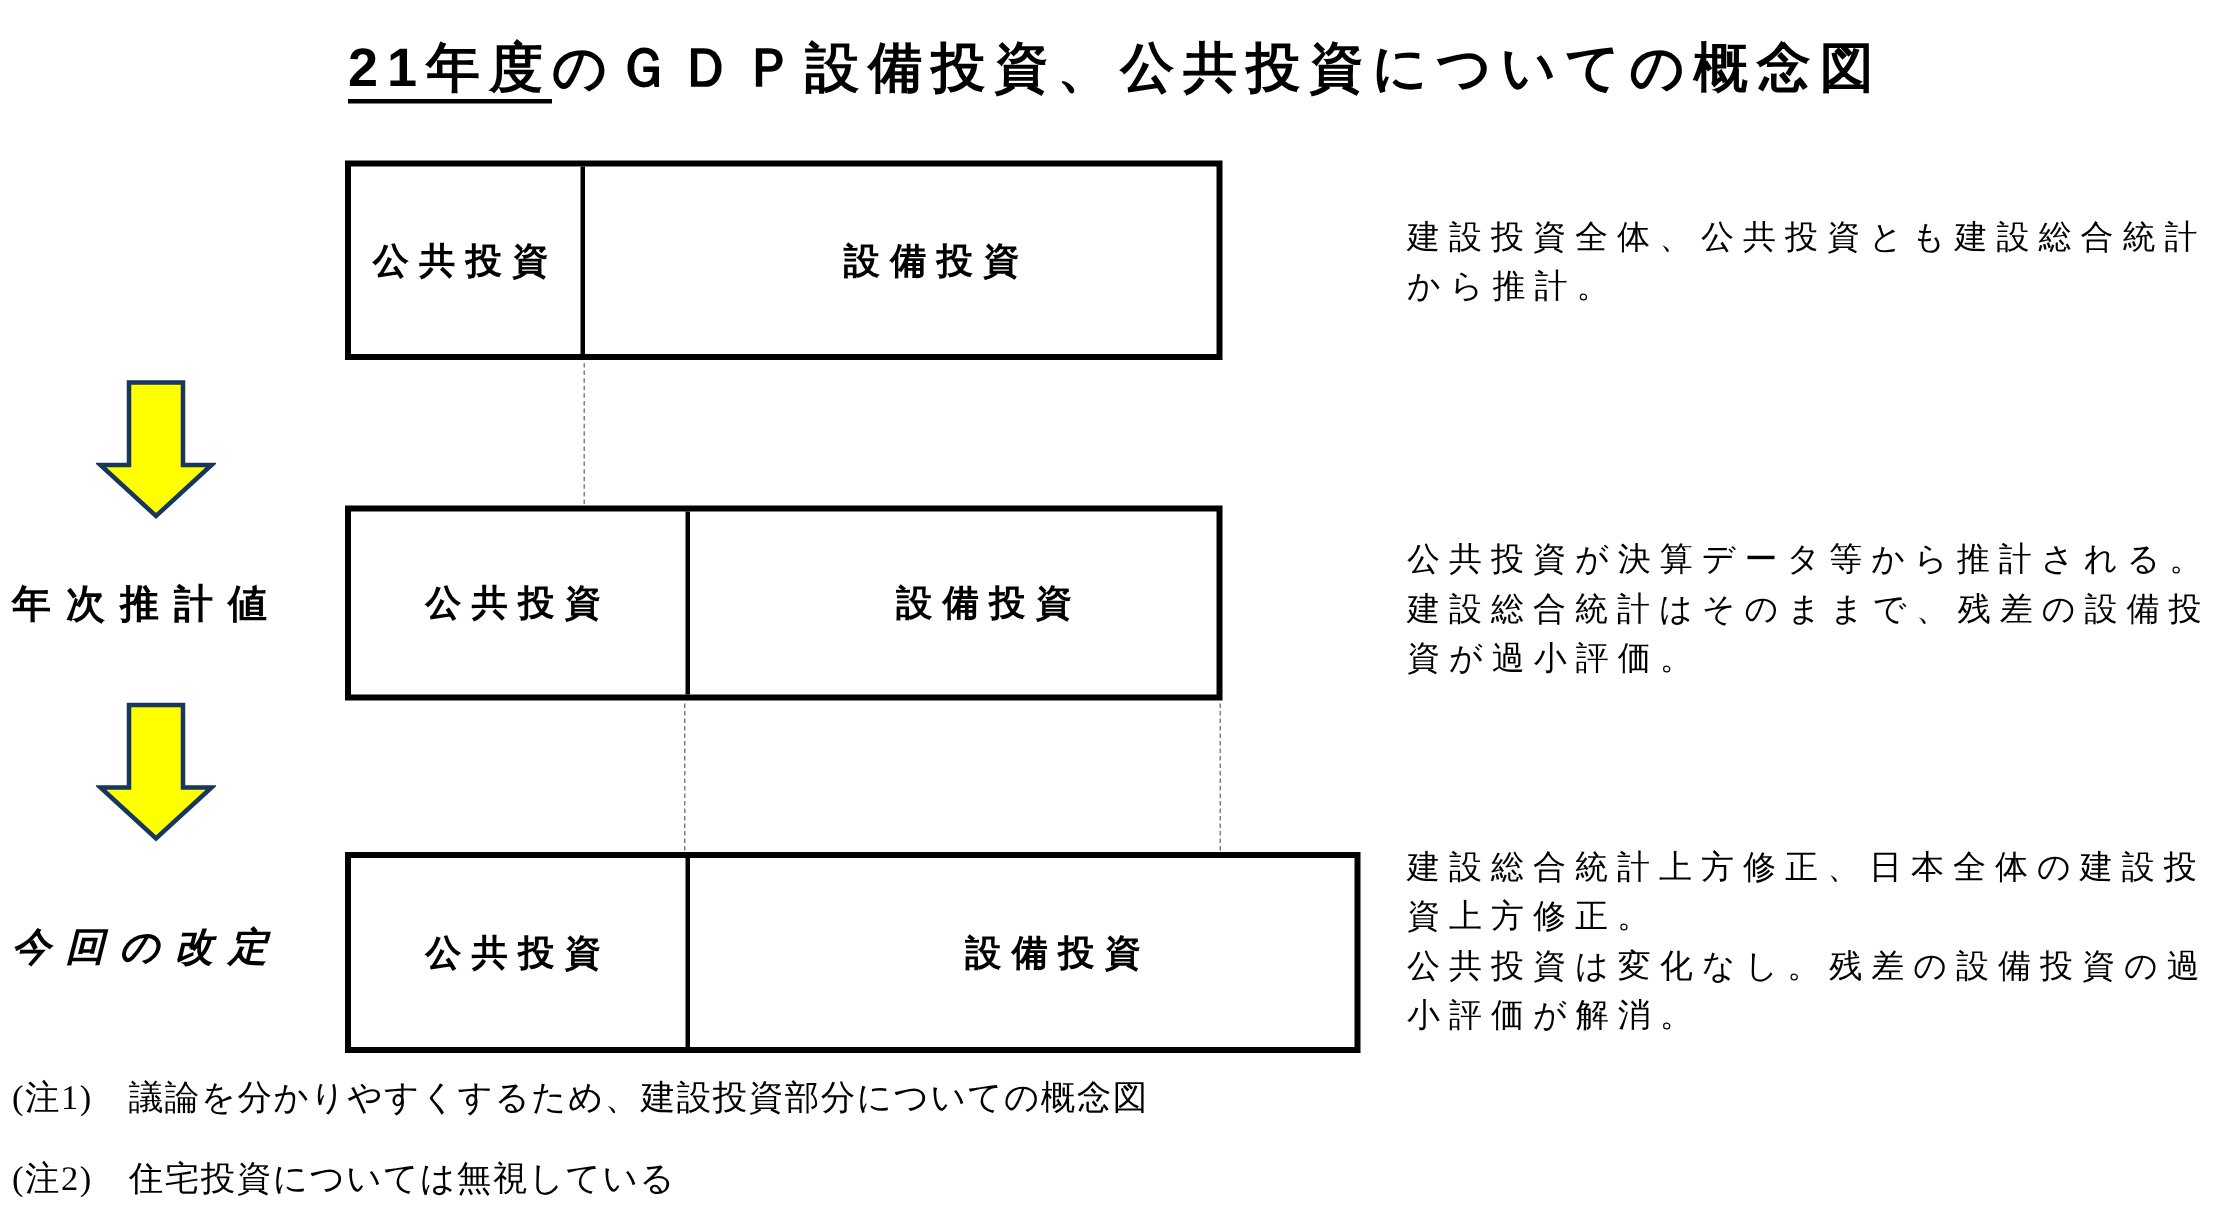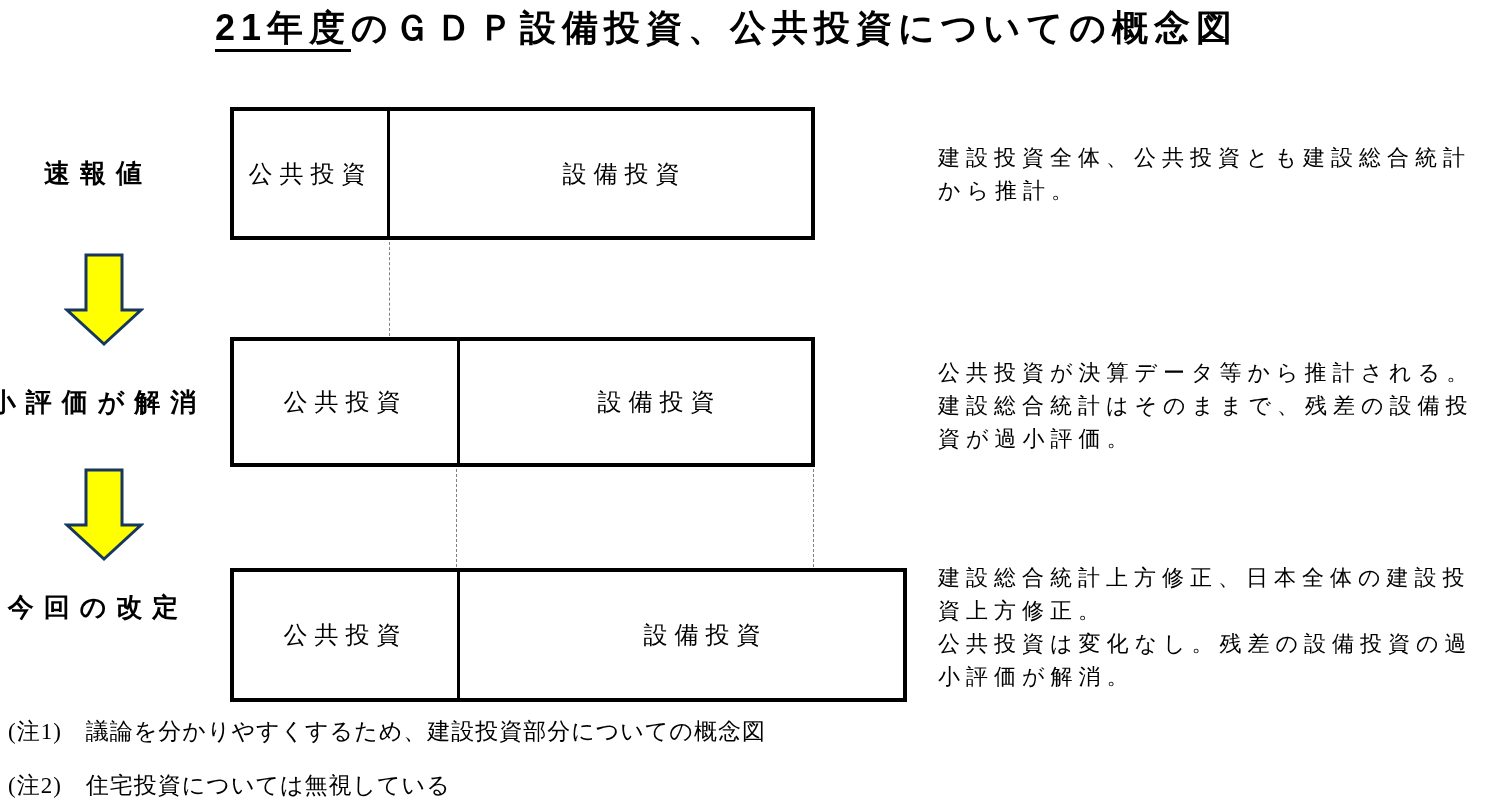--- a/index.html
+++ b/index.html
@@ -10,58 +10,58 @@
     background: #ffffff;
     font-family: "Liberation Sans", "DejaVu Sans", sans-serif;
     color: #000;
     overflow: hidden;
   }
 
   
   .title {
     position: absolute;
     left: 215px; top: 4px;
-    margin: 0;
+    margin: 17px;
     font-size: 36px;
     font-weight: bold;
     letter-spacing: 6px;
     white-space: nowrap;
   }
   .title .u {
     border-bottom: 3px solid #000;
     padding-bottom: 1px;
   }
 
   
   .stage-label {
     position: absolute;
     left: 0; width: 196px;
     display: flex; align-items: center; justify-content: center;
     font-size: 26px; font-weight: bold; letter-spacing: 10px;
     white-space: nowrap;
   }
   .stage-1 { top: 107px; height: 133px; }
   .stage-2 { top: 337px; height: 130px; }
-  .stage-3 { top: 540px; height: 134px; }
+  .stage-3 { top: 564px; height: 134px; font-style: italic; }
 
   
   .bar {
     position: absolute;
     border: 4px solid #000;
     background: #fff;
     display: flex;
     box-sizing: border-box;
   }
   .bar-1 { left: 230px; top: 107px; width: 585px; height: 133px; }
   .bar-2 { left: 230px; top: 337px; width: 585px; height: 130px; }
   .bar-3 { left: 230px; top: 568px; width: 677px; height: 134px; }
 
   .cell {
     display: flex; align-items: center; justify-content: center;
-    font-size: 24px; font-weight: normal; letter-spacing: 7px;
+    font-size: 24px; font-weight: bold; letter-spacing: 7px;
     white-space: nowrap;
     box-sizing: border-box;
   }
   .cell-public { border-right: 3px solid #000; }
   .bar-1 .cell-public { width: 156px; }
   .bar-2 .cell-public { width: 226px; }
   .bar-3 .cell-public { width: 226px; }
   .cell-equipment { flex: 1; padding-left: 48px; }
 
   
@@ -108,35 +108,34 @@
   .note-1 { top: 716px; }
   .note-2 { top: 770px; }
 </style>
 </head>
 <body>
 
 <div class="canvas">
 
   <h1 class="title"><span class="u">21年度</span><span>のＧＤＰ設備投資、公共投資についての概念図</span></h1>
 
-  <div class="stage-label stage-1">速報値</div>
   <div class="bar bar-1">
     <div class="cell cell-public">公共投資</div>
     <div class="cell cell-equipment">設備投資</div>
   </div>
   <div class="desc desc-1">建設投資全体、公共投資とも建設総合統計
 から推計。</div>
 
   <div class="connector conn-1"></div>
 
   <svg class="arrow arrow-1" viewBox="0 0 80 94">
     <polygon points="22,2 58,2 58,57 77,57 40,91 3,57 22,57" stroke-width="3" stroke-linejoin="miter" fill="#FFFF00" stroke="#17375E"></polygon>
   </svg>
 
-  <div class="stage-label stage-2">小評価が解消</div>
+  <div class="stage-label stage-2">年次推計値</div>
   <div class="bar bar-2">
     <div class="cell cell-public">公共投資</div>
     <div class="cell cell-equipment">設備投資</div>
   </div>
   <div class="desc desc-2">公共投資が決算データ等から推計される。
 建設総合統計はそのままで、残差の設備投
 資が過小評価。</div>
 
   <div class="connector conn-2"></div>
   <div class="connector conn-3"></div>

